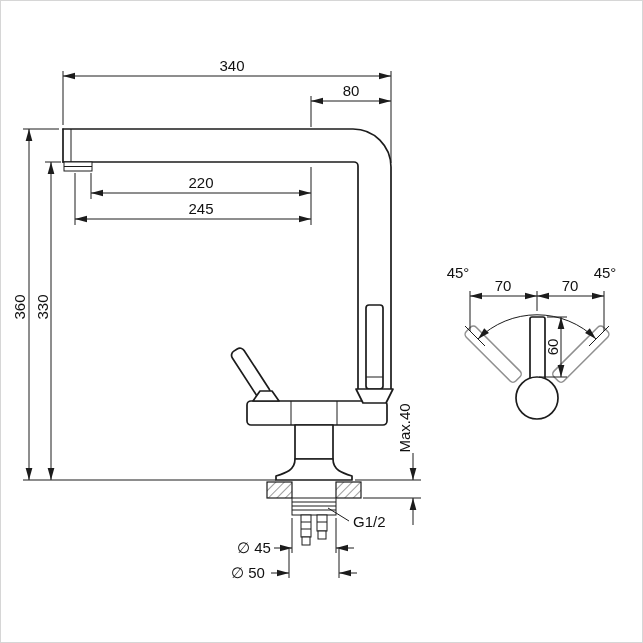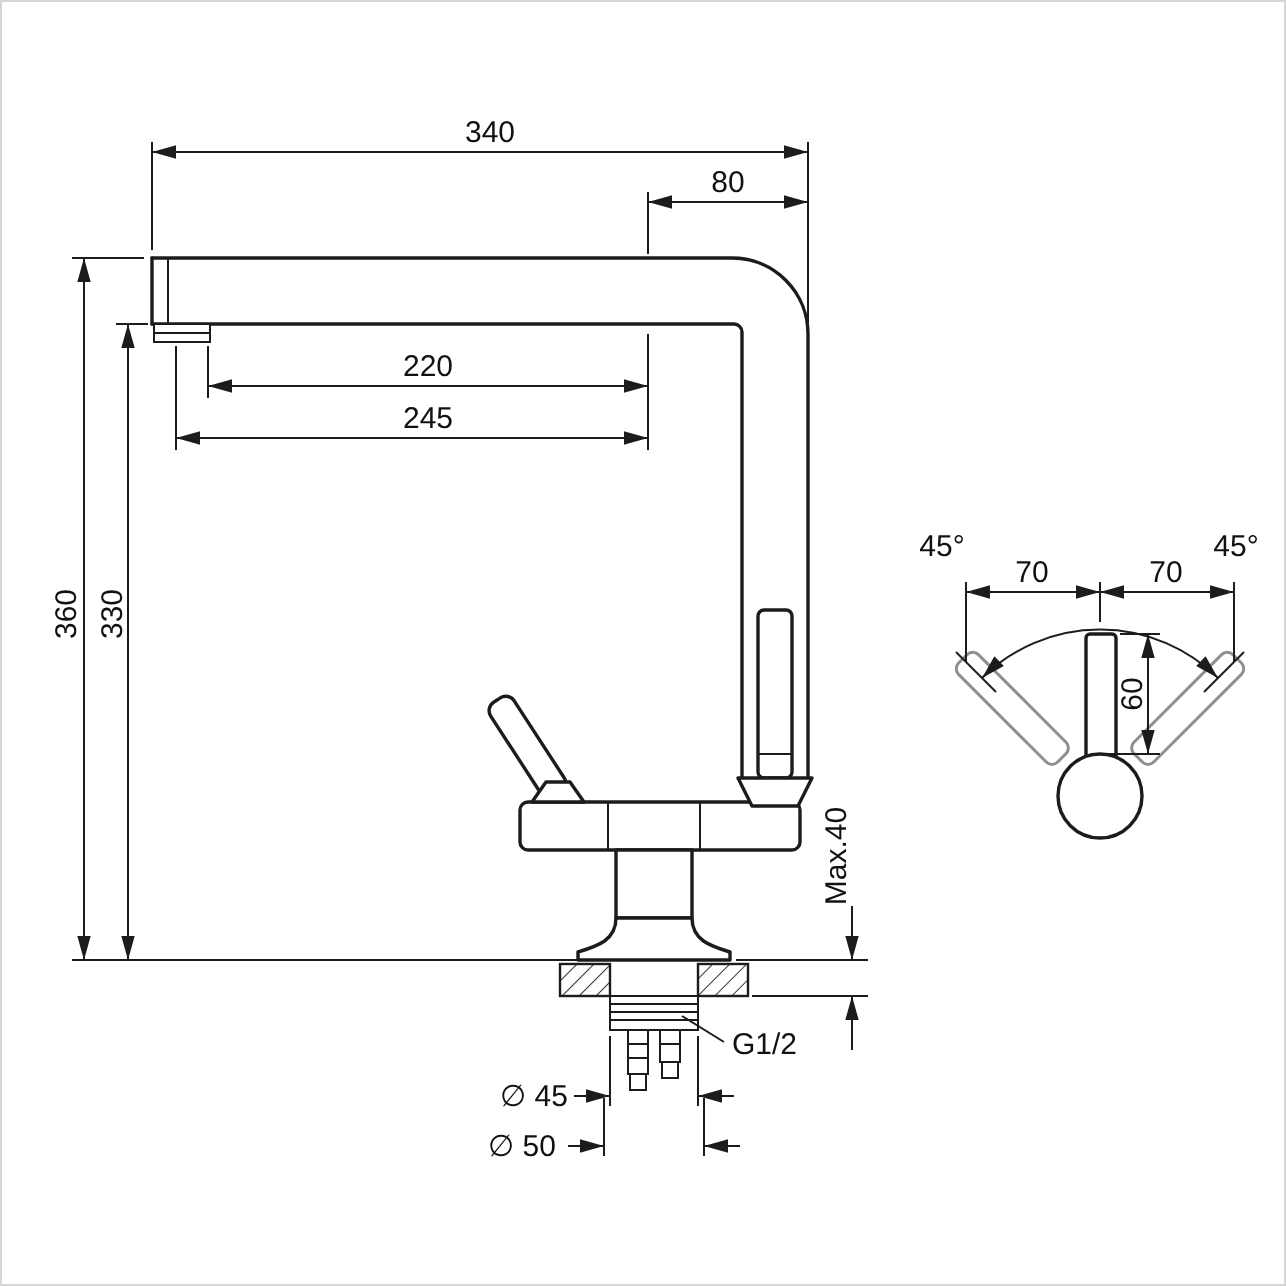--- a/index.html
+++ b/index.html
@@ -1,20 +1,19 @@
 <!DOCTYPE html>
 <html><head>
 <meta charset="utf-8">
 <style>
   html,body{margin:0;padding:0;background:#ffffff;}
   .canvas{
     position:relative;width:643px;height:643px;background:#ffffff;
     border:1px solid #d6d6d6;box-sizing:border-box;
     font-family:"Liberation Sans",sans-serif;
-    padding-left:13px;
   }
   svg{display:block}
   .outline{fill:none;stroke:#1c1c1c;stroke-width:1.7;stroke-linejoin:round;stroke-linecap:round}
   .outline-f{fill:#ffffff;stroke:#1c1c1c;stroke-width:1.7;stroke-linejoin:round}
   .thin{fill:none;stroke:#1c1c1c;stroke-width:1}
   .thin-f{fill:#ffffff;stroke:#1c1c1c;stroke-width:1}
   .dimline{fill:none;stroke:#1c1c1c;stroke-width:1}
   .gray{fill:#ffffff;stroke:#8f8f8f;stroke-width:1.5;stroke-linejoin:round}
   text{font-family:"Liberation Sans",sans-serif;font-size:15px;fill:#111111}
   .plate{fill:url(#hatch);stroke:#1c1c1c;stroke-width:1.2}

